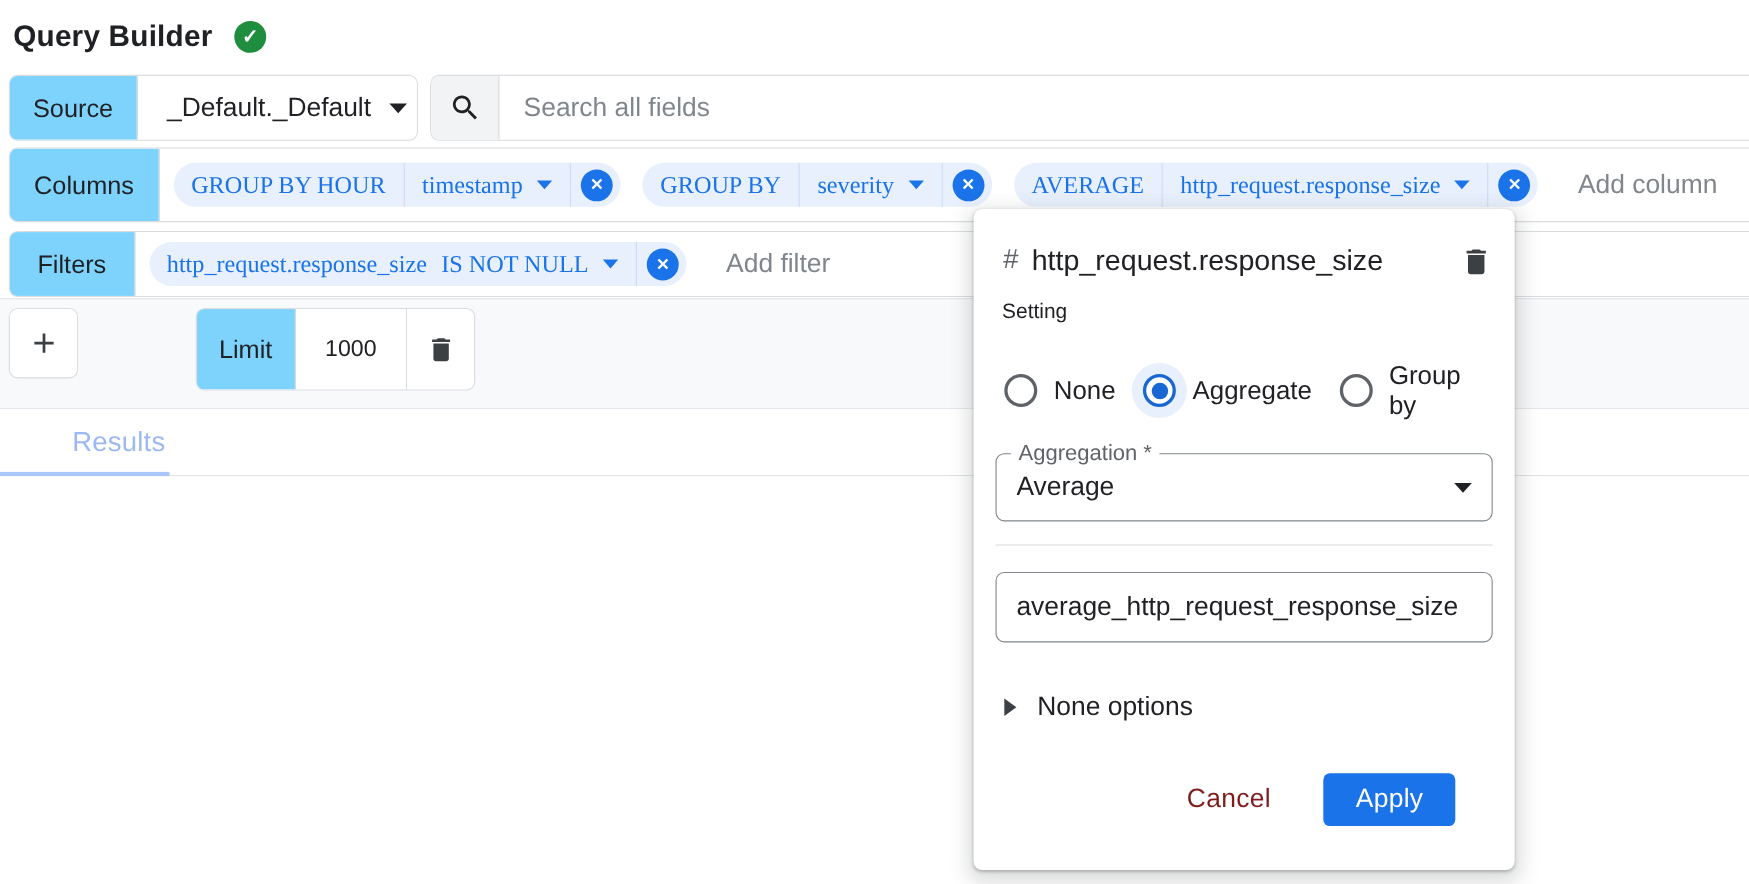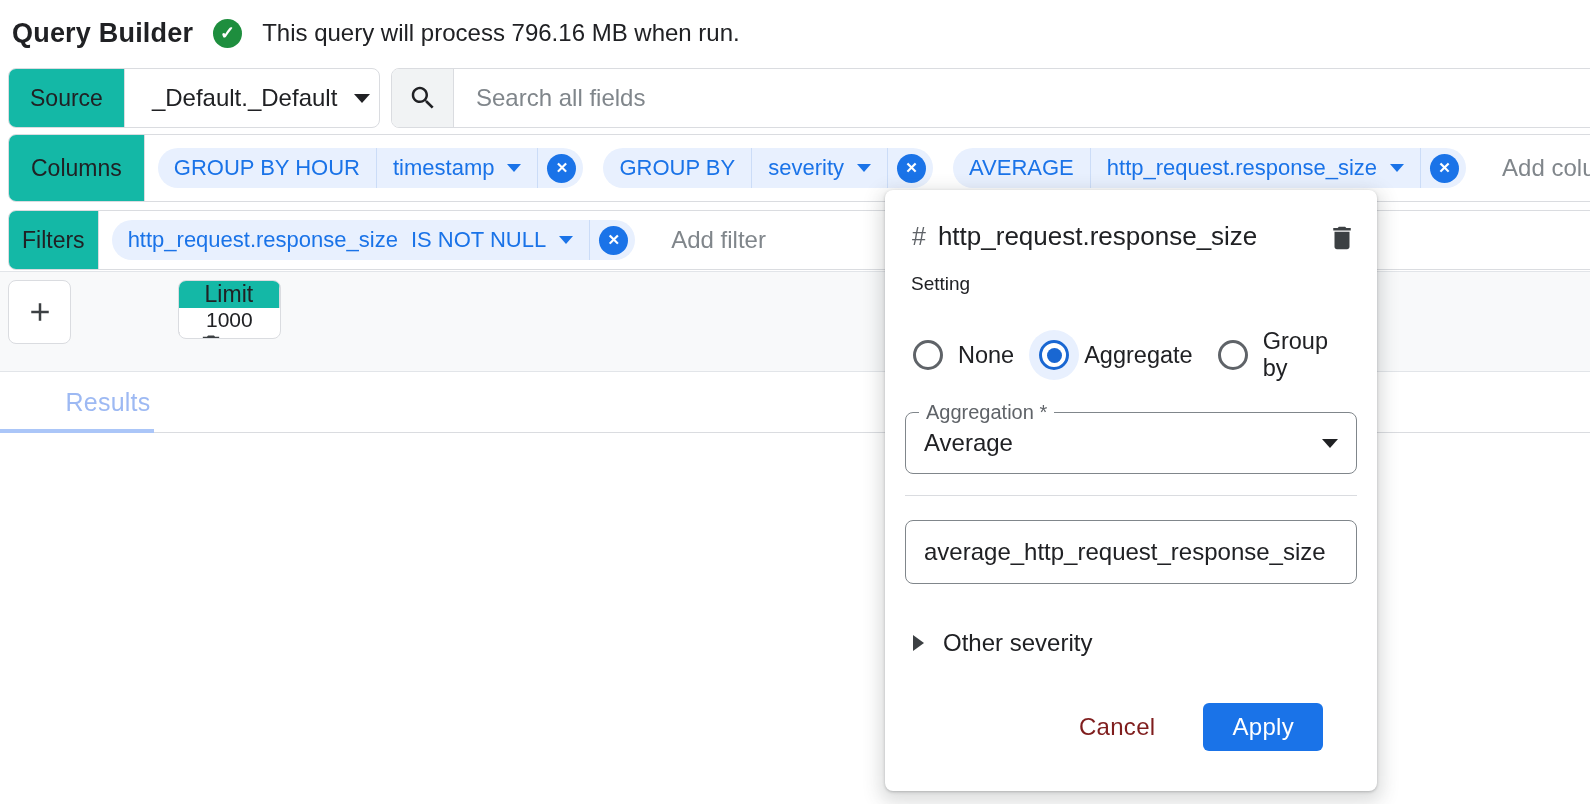--- a/index.html
+++ b/index.html
@@ -14,21 +14,21 @@
   .header { position: absolute; top: 0; left: 0; right: 0; height: 66px;
     display: flex; align-items: center; padding-left: 12px; }
   .page-title { font-size: 27px; font-weight: 700; letter-spacing: .2px; }
   .check-circle { width: 29px; height: 29px; border-radius: 50%; background: #1e8e3e;
     color: #fff; display: flex; align-items: center; justify-content: center;
     font-size: 18px; font-weight: 700; margin: 0 20px 0 20px; }
   .status-text { font-size: 24px; color: #202124; }
 
   
   .boxed { border: 1px solid #dadce0; border-radius: 8px; background: #fff; display: flex; overflow: hidden; }
-  .label-cell { background: #14b8a6; border-right: 1px solid #dadce0;
+  .label-cell { background: #7dd3fc; border-right: 1px solid #dadce0;
     display: flex; align-items: center; justify-content: center;
     font-size: 23px; font-weight: 500; color: #202124; flex: 0 0 auto; }
   .caret-down { width: 0; height: 0; border-left: 8px solid transparent;
     border-right: 8px solid transparent; border-top: 9px solid #202124; flex: 0 0 auto; }
   .caret-down.blue { border-top-color: #1a73e8; border-left-width: 7px; border-right-width: 7px; border-top-width: 8px; }
   .ghost-input { border: none; outline: none; background: transparent;
     font-family: "Liberation Sans", sans-serif; font-size: 24px; color: #202124; }
   .ghost-input::placeholder { color: #80868b; opacity: 1; }
 
   
@@ -38,38 +38,38 @@
   .source-value { display: flex; align-items: center; gap: 17px; padding: 0 27px; font-size: 24px; flex: 1; cursor: pointer; }
   .search-box { flex: 1; margin-right: -10px; border-top-right-radius: 0; border-bottom-right-radius: 0; }
   .search-icon-cell { width: 62px; background: #f1f3f4; border-right: 1px solid #dadce0;
     display: flex; align-items: center; justify-content: center; }
   .search-box input { flex: 1; padding: 0 22px; }
 
   
   .columns-row { position: absolute; top: 134px; left: 8px; right: -8px; height: 68px; }
   .filters-row { position: absolute; top: 210px; left: 8px; right: -8px; height: 60px; }
   .columns-row .label-cell { padding: 0 22px; }
-  .filters-row .label-cell { padding: 0 13px; }
+  .filters-row .label-cell { padding: 0 25px; }
   .row-content { display: flex; align-items: center; flex: 1; padding-left: 13px; gap: 20px; overflow: hidden; }
   .chip { height: 40px; flex: 0 0 auto; background: #e8f0fe; border-radius: 20px;
-    display: flex; align-items: center; color: #1a73e8; font-size: 22px; cursor: pointer; }
+    display: flex; align-items: center; color: #1a73e8; font-size: 22px; cursor: pointer; font-family: Liberation Serif, serif; }
   .chip .seg { padding: 0 16px; display: flex; align-items: center; gap: 13px; white-space: nowrap; }
   .chip .vdiv { width: 1px; height: 40px; background: #cbdcf7; flex: 0 0 auto; }
   .chip .close-btn { width: 29px; height: 29px; border-radius: 50%; background: #1a73e8; color: #fff;
     display: flex; align-items: center; justify-content: center;
     font-size: 15px; font-weight: 700; margin: 0 7px 0 9px; cursor: pointer; }
   .add-input { flex: 1; min-width: 150px; margin-left: 14px; }
 
   
   .sort-band { position: absolute; top: 271px; left: 0; right: 0; height: 101px;
     background: #f8f9fa; border-top: 1px solid #e2e5e9; border-bottom: 1px solid #e2e5e9; }
   .sort-box { position: absolute; top: 8px; left: 8px; height: 64px; }
   .sort-box .label-cell { padding: 0 21px; }
   .plus-cell { width: 61px; display: flex; align-items: center; justify-content: center; cursor: pointer; }
-  .limit-box { position: absolute; top: 8px; left: 178px; height: 59px; flex-direction: column; }
+  .limit-box { position: absolute; top: 8px; left: 178px; height: 75px; }
   .limit-box .label-cell { padding: 0 20px; }
   .limit-value { display: flex; align-items: center; padding: 0 27px; font-size: 21px; }
   .trash-cell { width: 62px; display: flex; align-items: center; justify-content: center;
     border-left: 1px solid #dadce0; cursor: pointer; }
 
   
   .tabbar { position: absolute; top: 372px; left: 0; right: 0; height: 61px;
     background: #fff; border-bottom: 1px solid #dadce0; }
   .results-tab { position: absolute; left: 0; top: 0; width: 154px; height: 100%;
     display: flex; align-items: center; justify-content: center;
@@ -115,21 +115,20 @@
     border-radius: 6px; font-size: 24px; font-weight: 500; letter-spacing: .3px; cursor: pointer;
     display: flex; align-items: center; font-family: "Liberation Sans", sans-serif; }
   svg { display: block; }
 </style>
 </head>
 <body>
 
 <div class="header">
   <div class="page-title">Query Builder</div>
   <div class="check-circle">✓</div>
-  <div class="status-text">This query will process 796.16 MB when run.</div>
 </div>
 
 <div class="source-row">
   <div class="boxed source-box">
     <div class="label-cell">Source</div>
     <div class="source-value">
       <span>_Default._Default</span>
       <span class="caret-down"></span>
     </div>
   </div>
@@ -266,20 +265,20 @@
   </div>
 
   <div class="section-divider"></div>
 
   <div class="mat-field alias-field">
     <input class="ghost-input" type="text" value="average_http_request_response_size" style="">
   </div>
 
   <div class="other-options">
     <span class="tri-right"></span>
-    <span>Other severity</span>
+    <span>None options</span>
   </div>
 
   <div class="dialog-actions">
     <button class="cancel-btn">Cancel</button>
     <button class="apply-btn">Apply</button>
   </div>
 </div>
 
 </body></html>

